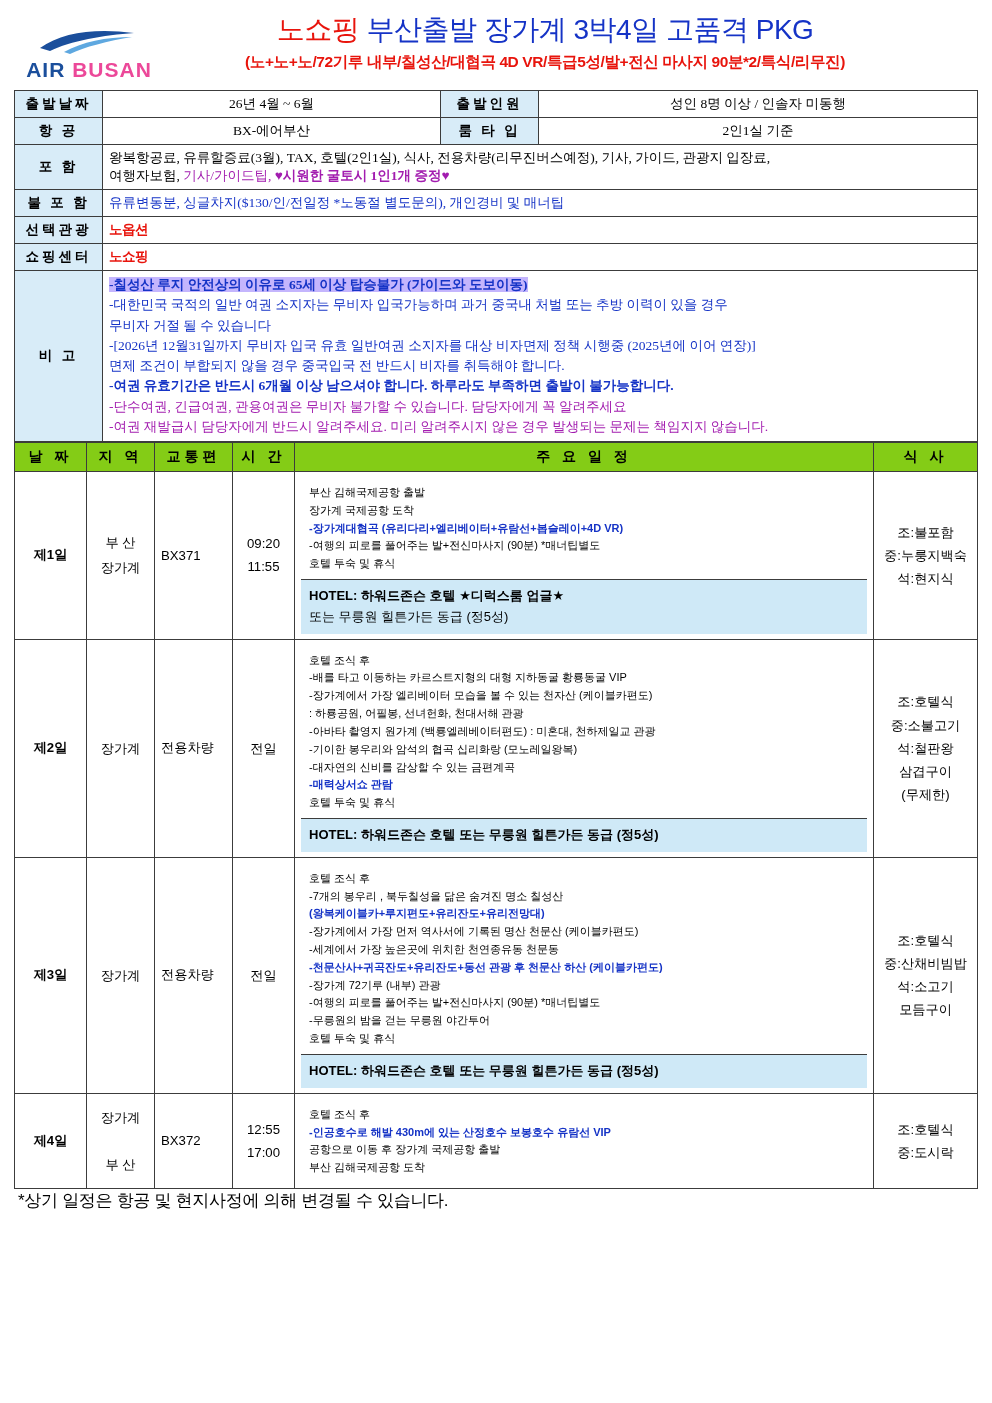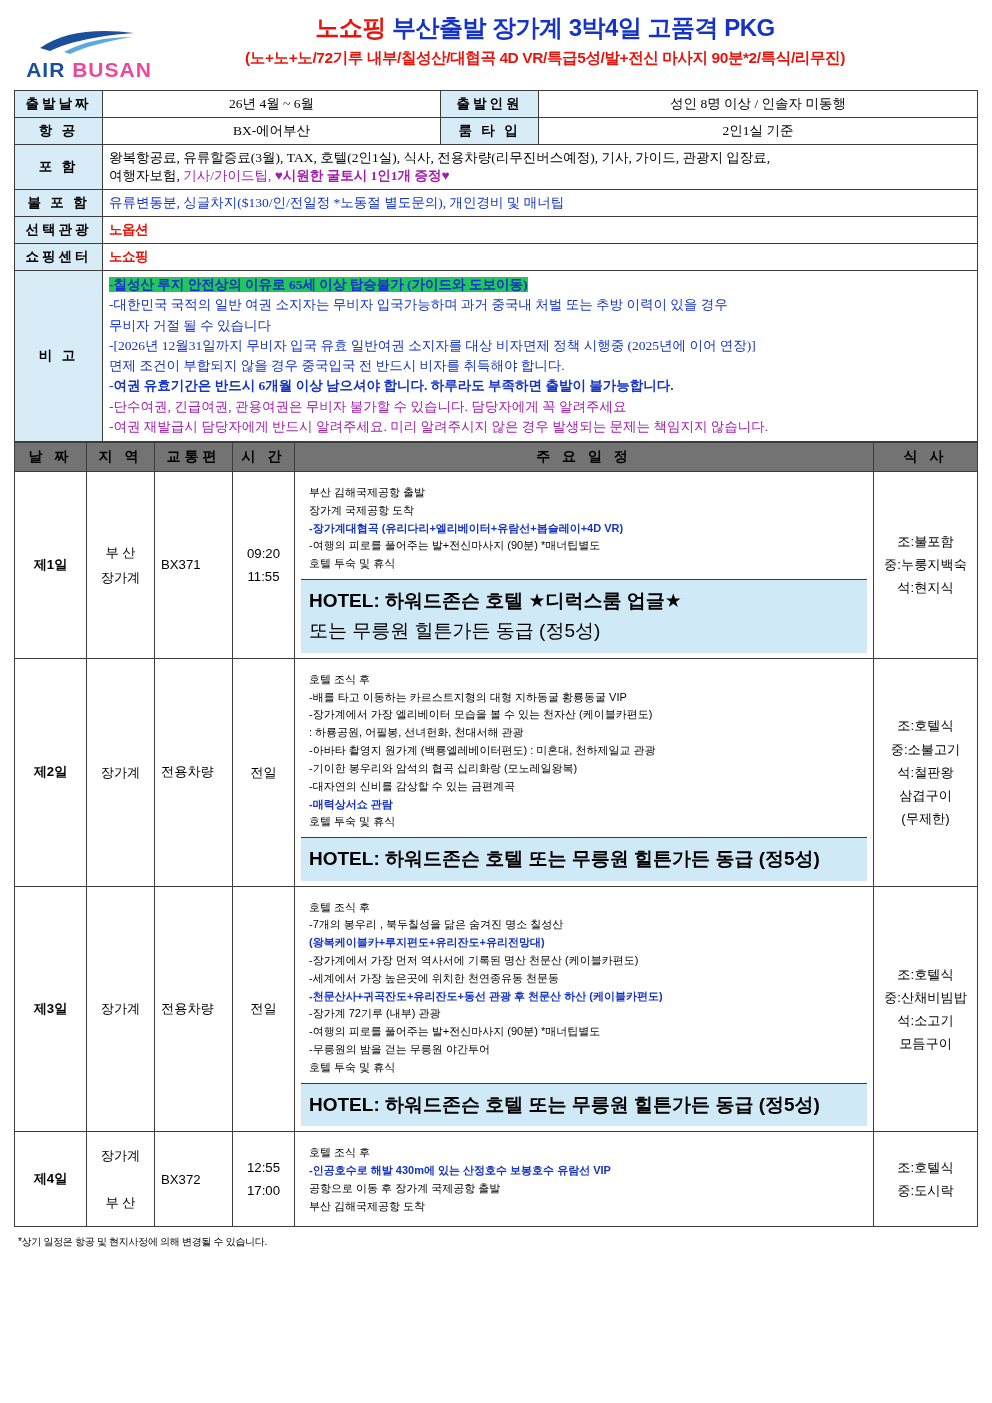--- a/index.html
+++ b/index.html
@@ -13,60 +13,60 @@
   .page{width:992px;padding:10px 14px 16px 14px;box-sizing:border-box;}
 
   
   .header{display:flex;align-items:flex-start;gap:8px;padding:4px 0 8px 0;}
   .logo{width:150px;flex:0 0 150px;text-align:center;padding-top:12px;}
   .logo-mark{display:block;margin:0 auto 2px auto;}
   .logo-text{font-size:21px;font-weight:bold;letter-spacing:1px;color:#1b4f9c;}
   .logo-text .air{color:#1b4f9c;}
   .logo-text .busan{color:#ec4899;}
   .title-wrap{flex:1;text-align:center;padding-right:60px;}
-  .main-title{font-size:24px;font-weight:bold;letter-spacing:-0.5px;line-height:1.15;}
+  .main-title{font-size:28px;font-weight:normal;letter-spacing:-0.5px;line-height:1.15;}
   .main-title .red{color:#e8140c;}
   .main-title .blue{color:#1533c6;}
   .sub-title{margin-top:6px;font-size:15.5px;font-weight:bold;color:#e8140c;letter-spacing:-0.4px;}
 
   
   table{border-collapse:collapse;width:100%;}
   .t-top{table-layout:fixed;border:1px solid #3c3c3c;}
   .t-top td{border:1px solid #3c3c3c;padding:4px 6px;font-size:13.5px;vertical-align:middle;font-family:Liberation Serif, serif;}
   .lbl{background:#d8ecf8;text-align:center;font-weight:bold;letter-spacing:3px;font-size:13.5px;white-space:nowrap;}
   .ctr{text-align:center;}
   .pad-l{padding-left:8px;}
   .big-red{color:#e8140c;font-size:23px;font-weight:bold;letter-spacing:-0.5px;}
   .red{color:#a21caf;}
   .blue{color:#1533c6;}
   .bold{font-weight:bold;}
-  .hl{background:#22c55e;text-align:center;}
+  .hl{background:#c4b5fd;text-align:center;}
   .note-cell{font-size:12.7px;line-height:1.5;padding:5px 6px;}
   .note-cell div{white-space:nowrap;}
 
   
   .t-it{table-layout:fixed;border:1px solid #3c3c3c;margin-top:0;}
   .t-it th{
-    background:#737373;border:1px solid #3c3c3c;font-size:14px;font-weight:bold;
+    background:#84cc16;border:1px solid #3c3c3c;font-size:14px;font-weight:bold;
     padding:5px 2px;letter-spacing:4px;
   }
   .t-it td{border:1px solid #3c3c3c;font-size:13.2px;vertical-align:middle;padding:5px 6px;}
   .day-c{text-align:center;font-weight:bold;font-size:14.5px;}
   .area-c{text-align:center;font-size:13.2px;line-height:1.9;}
   .tr-c{text-align:left;font-size:13.2px;}
   .time-c{text-align:center;font-size:13.2px;line-height:1.75;}
   .sched-c{padding:0;vertical-align:top;}
   .sched-inner{padding:7px 8px 6px 8px;line-height:1.62;font-size:11px;}
   .sched-inner div{white-space:nowrap;}
   .hotel-bar{
-    background:#cfe9f7;border-top:1px solid #3c3c3c;padding:6px 8px;font-size:19px;line-height:1.6;
+    background:#cfe9f7;border-top:1px solid #3c3c3c;padding:6px 8px;font-size:13px;line-height:1.6;
   }
   .hotel-bar div{white-space:nowrap;}
   .meal-c{text-align:center;font-size:13px;line-height:1.75;}
-  .footnote{margin-top:8px;font-size:10px;letter-spacing:-0.3px;padding-left:4px;}
+  .footnote{font-size:17px;letter-spacing:-0.3px;padding-left:4px;}
 </style>
 </head>
 <body>
 
 <div class="page">
 
   <div class="header">
     <div class="logo">
       <svg class="logo-mark" width="110" height="30" viewBox="0 0 110 30">
         <path d="M6 22 C28 6, 62 2, 100 7 C70 9, 36 15, 16 25 Z" fill="#1b4f9c"></path>

